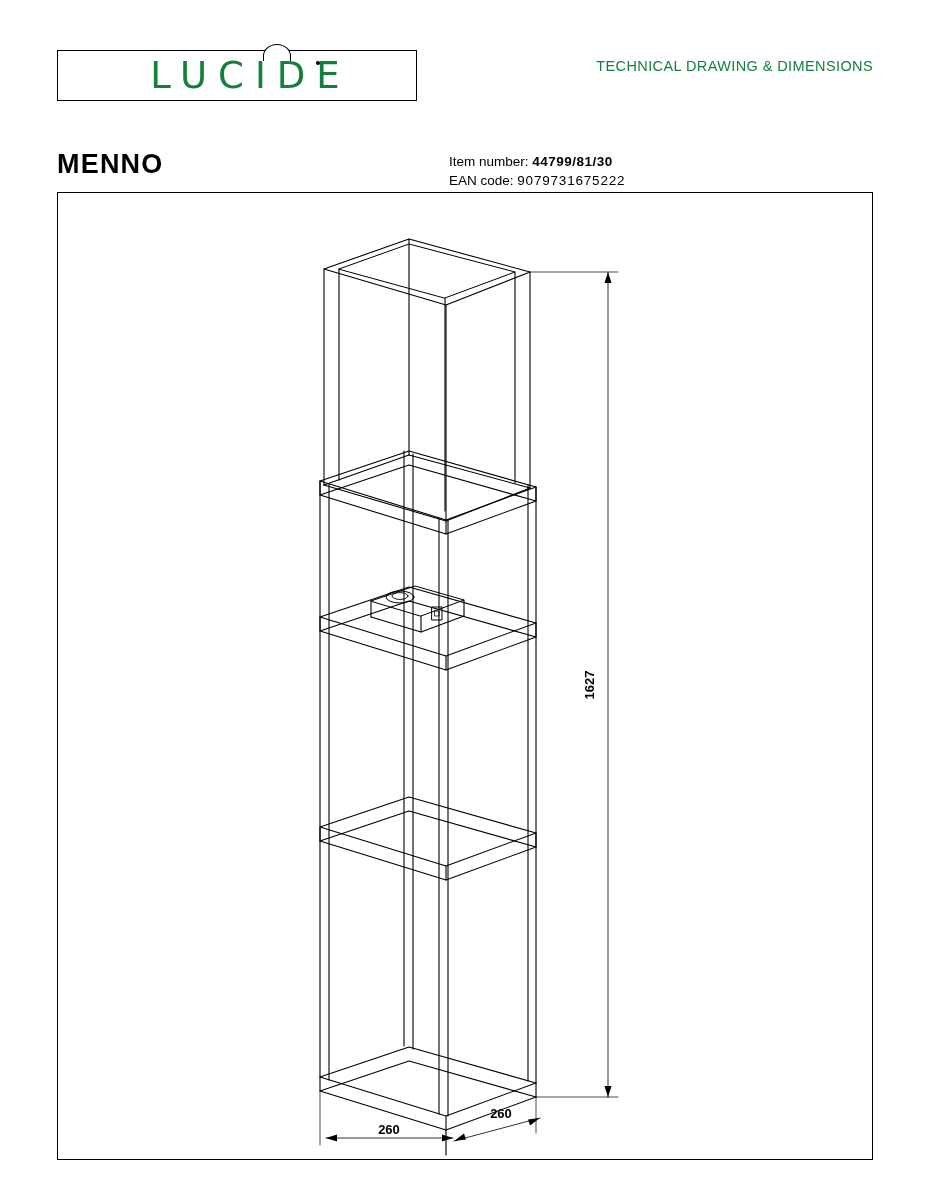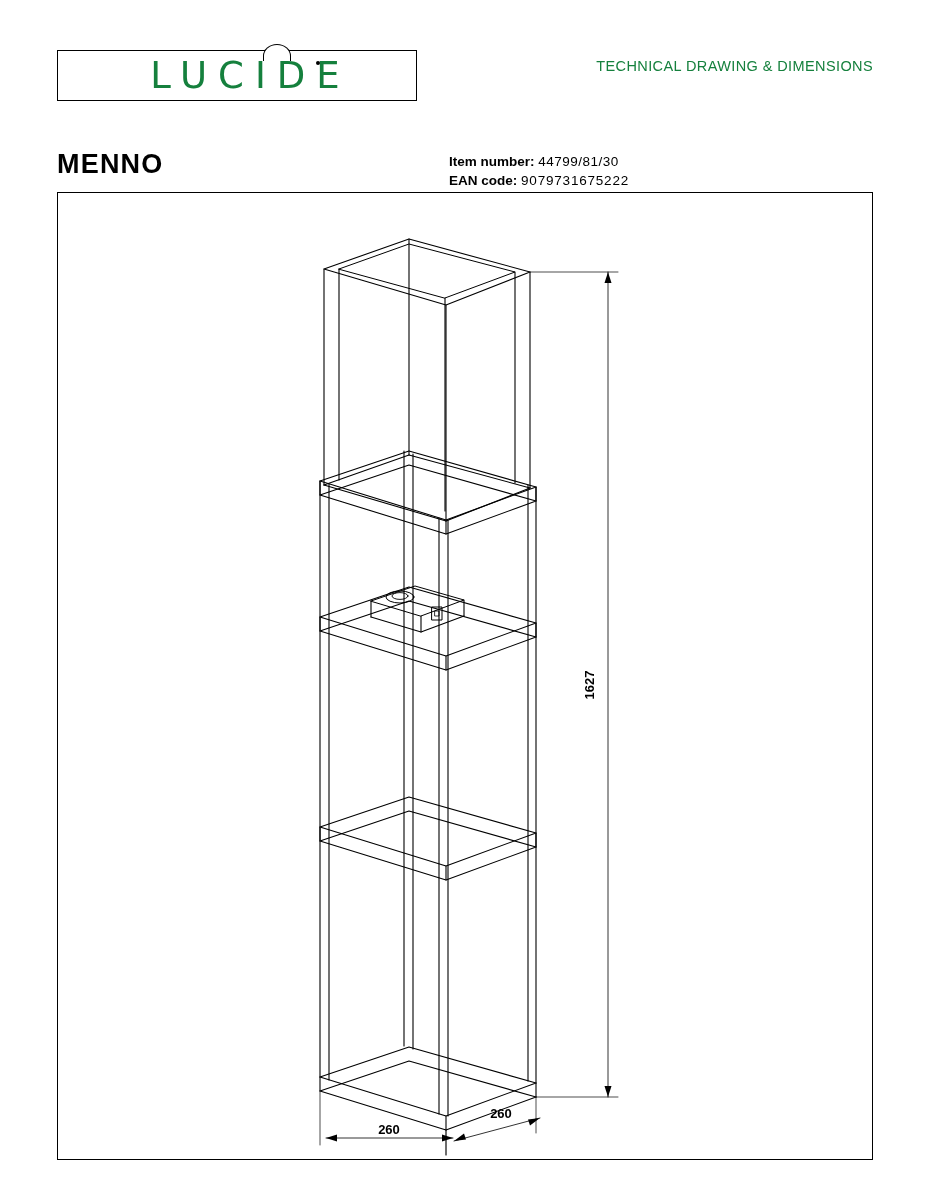--- a/index.html
+++ b/index.html
@@ -98,22 +98,22 @@
     font-weight: bold;
     letter-spacing: 1.2px;
   }
   .meta {
     position: absolute;
     left: 392px;
     top: 3px;
     font-size: 13.5px;
     line-height: 19px;
   }
-  .meta .label { font-weight: bold; }
-  .meta .value-bold { font-weight: normal; letter-spacing: 0.5px; }
+  .meta .label { font-weight: normal; }
+  .meta .value-bold { font-weight: bold; letter-spacing: 0.5px; }
   .meta .value { font-weight: normal; letter-spacing: 0.8px; }
 
   
   .frame {
     position: absolute;
     left: 57px;
     top: 192px;
     width: 816px;
     height: 968px;
     border: 1.2px solid #000;

